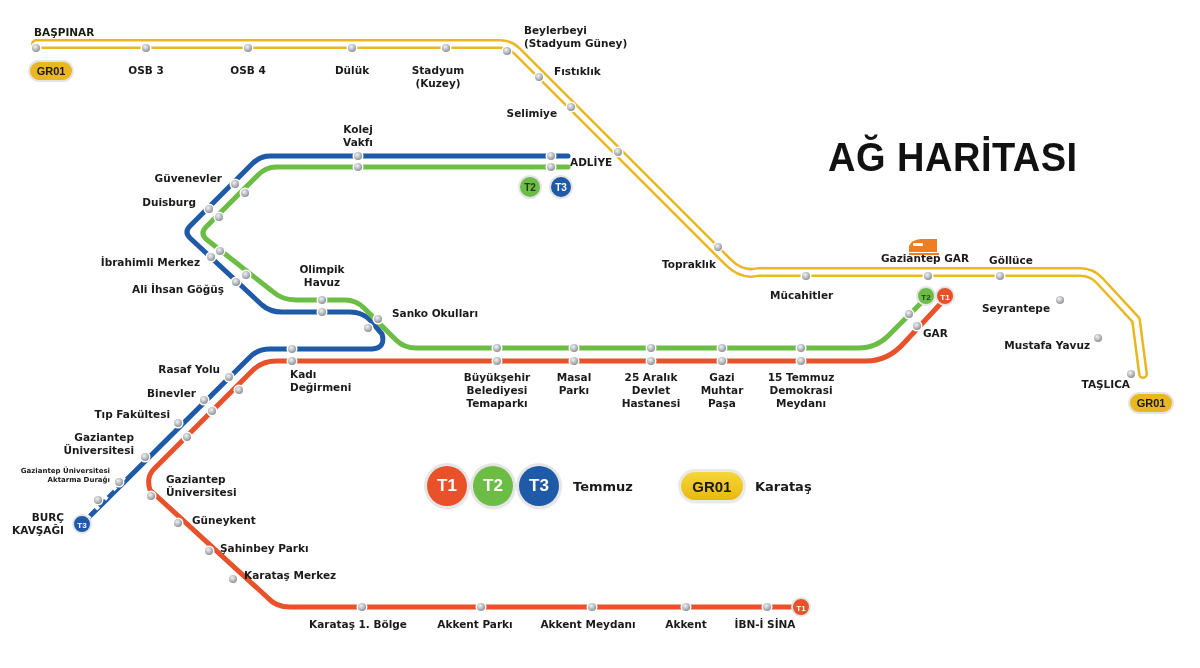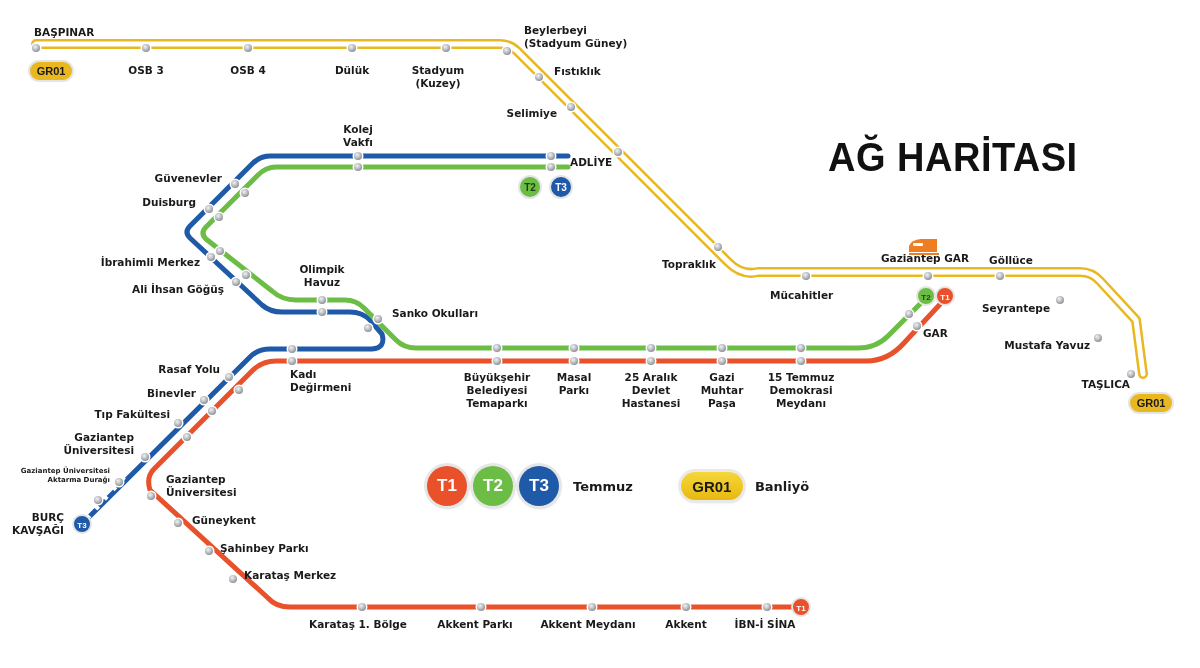--- a/index.html
+++ b/index.html
@@ -251,14 +251,14 @@
 </svg>
 
 <div class="title">AĞ HARİTASI</div>
 
 <div class="legend">
   <div class="legend-badge" style="background:#e8512a">T1</div>
   <div class="legend-badge" style="background:#6cbd45">T2</div>
   <div class="legend-badge" style="background:#1f5aa8">T3</div>
   <span class="legend-text" style="margin-left:8px;margin-right:48px">Temmuz</span>
   <div class="gr-pill">GR01</div>
-  <span class="legend-text">Banliyö</span>
+  <span class="legend-text">Karataş</span>
 </div>
 
 </body></html>

